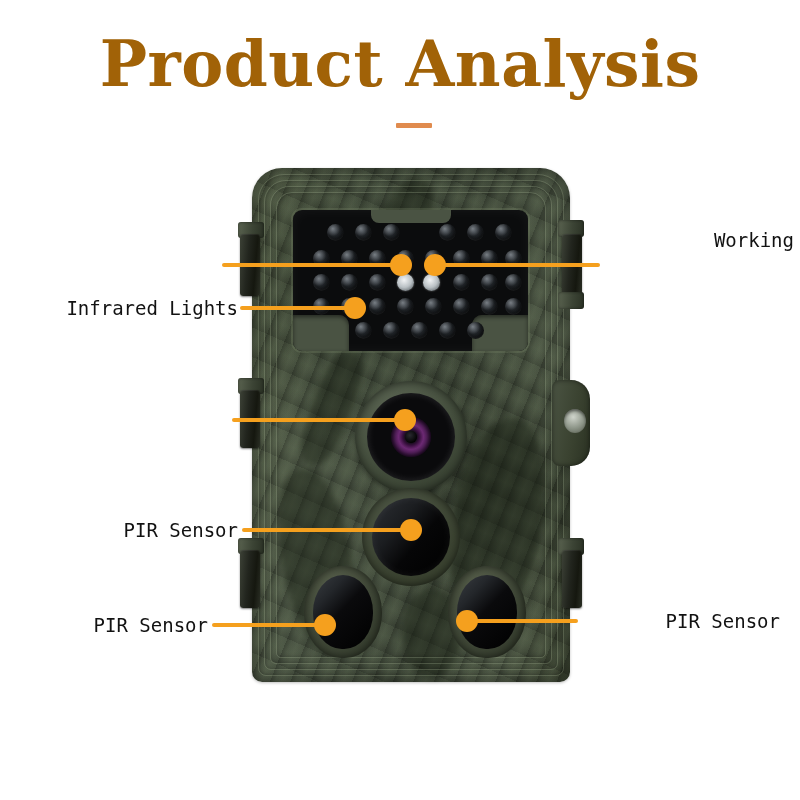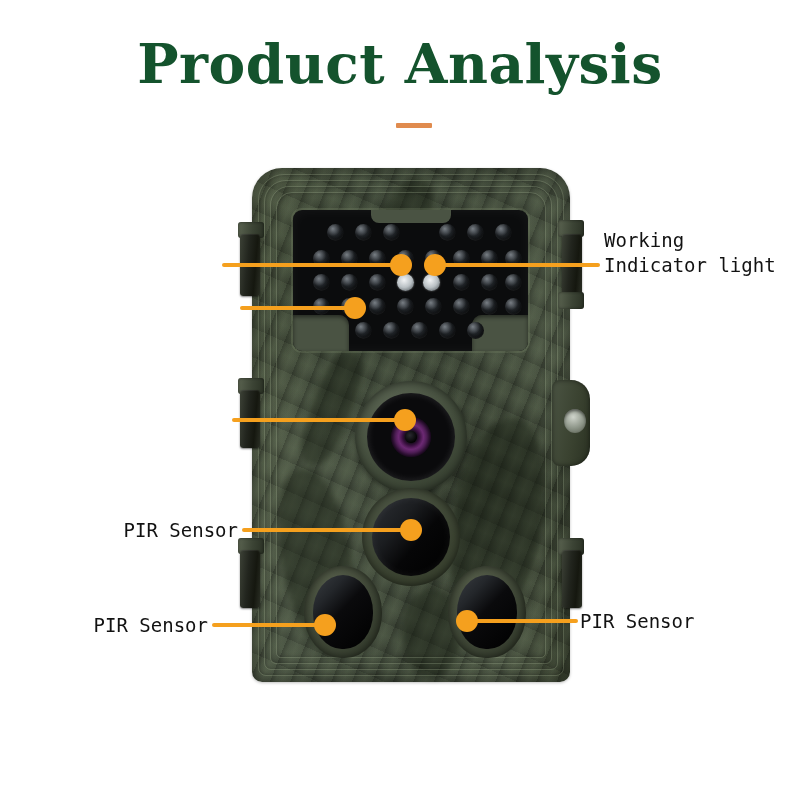--- a/index.html
+++ b/index.html
@@ -24,24 +24,24 @@
     height: 150px;
   }
   #page-title {
     position: absolute;
     top: 34px;
     left: 0;
     width: 800px;
     text-align: center;
     font-family: "DejaVu Serif", serif;
     font-weight: bold;
-    font-size: 55px;
+    font-size: 63px;
     line-height: 60px;
     letter-spacing: 0.5px;
-    color: #14532d;
+    color: #a16207;
     white-space: nowrap;
   }
   #title-divider {
     position: absolute;
     top: 123px;
     left: 396px;
     width: 36px;
     height: 5px;
     background: #e08b4e;
     border-radius: 1px;
@@ -278,21 +278,21 @@
   .callout-label {
     position: absolute;
     font-family: "DejaVu Sans Mono", monospace;
     font-size: 19px;
     line-height: 24px;
     color: #121212;
     white-space: pre;
     letter-spacing: 0px;
   }
   .callout-label.right-align { text-align: right; }
-  .callout-label.left-align  { text-align: left; }
+  .callout-label.left-align  { text-align: right; }
 </style>
 </head>
 <body>
 
 <div id="header">
   <div id="page-title">Product Analysis</div>
   <div id="title-divider"></div>
 </div>
 
 <div id="stage">
@@ -388,25 +388,25 @@
       <div class="pir-low-lens"></div>
     </div>
     <div id="pir-br" class="pir-low">
       <div class="pir-low-lens"></div>
     </div>
   </div>
 
   <div class="leader" style="left:222px; top:263px; width:175px;"></div>
   <div class="marker" style="left:390px; top:254px;"></div>
 
+  <div class="callout-label right-align" style="left:20px; top:296px; width:218px;">Infrared Lights</div>
   <div class="leader" style="left:240px; top:306px; width:110px;"></div>
   <div class="marker" style="left:344px; top:297px;"></div>
 
   <div class="callout-label left-align" style="left:604px; top:228px; width:190px;">Working</div>
-  <div class="callout-label left-align" style="left:604px; top:253px; width:194px;">Indicator light</div>
   <div class="leader" style="left:432px; top:263px; width:168px;"></div>
   <div class="marker" style="left:424px; top:254px;"></div>
 
   <div class="leader" style="left:232px; top:418px; width:168px;"></div>
   <div class="marker" style="left:394px; top:409px;"></div>
 
   <div class="callout-label right-align" style="left:58px; top:518px; width:180px;">PIR Sensor</div>
   <div class="leader" style="left:242px; top:528px; width:164px;"></div>
   <div class="marker" style="left:400px; top:519px;"></div>
 

